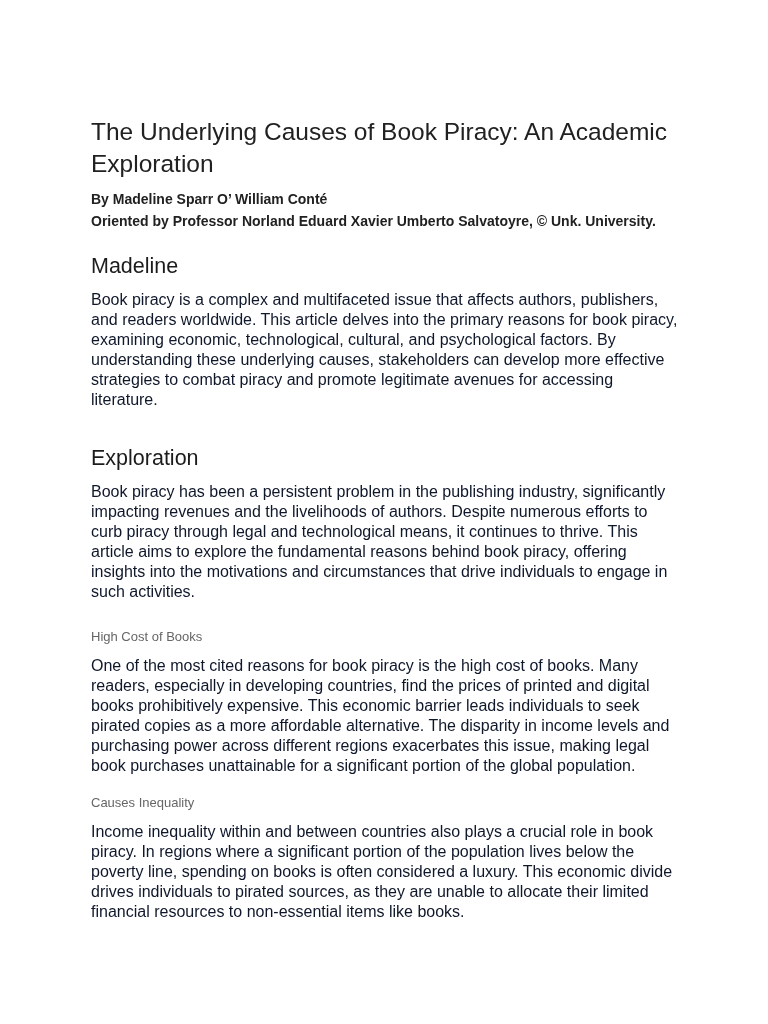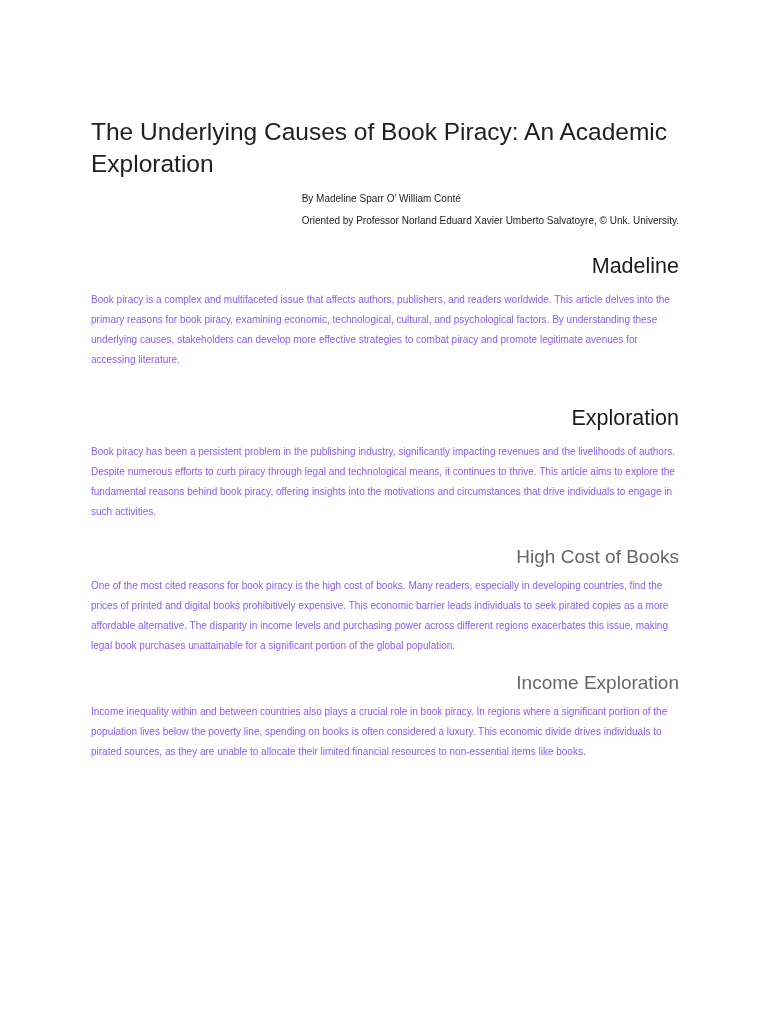--- a/index.html
+++ b/index.html
@@ -11,60 +11,60 @@
     position: relative;
     width: 768px;
     height: 1024px;
     background: #ffffff;
     overflow: hidden;
     font-family: "Liberation Sans", sans-serif;
     box-sizing: border-box;
     padding: 116px 89px 0 91px;
     display: flex;
     flex-direction: column;
-    align-items: flex-end;
+    align-items: flex-start;
   }
   .doc-title {
     font-size: 24.5px;
     line-height: 32px;
     font-weight: 400;
     color: #212121;
     margin: 0 0 8px 0;
   }
   .byline-block {
     margin: 0 0 1px 0;
   }
   .byline-line {
-    font-size: 10px;
+    font-size: 14px;
     line-height: 22px;
-    font-weight: 400;
+    font-weight: 700;
     color: #212121;
   }
   .h1-section {
     font-size: 21.5px;
     line-height: 28px;
     font-weight: 400;
     color: #1b1b1b;
     margin: 19px 0 10px 0;
   }
   .h2-subsection {
-    font-size: 19px;
+    font-size: 13px;
     line-height: 24px;
     font-weight: 400;
     color: #666666;
     margin: 0 0 7px 0;
   }
   .h2-subsection.extra-top {
     margin-top: 8px;
   }
   .body-para {
-    font-size: 10px;
+    font-size: 16px;
     line-height: 20px;
     font-weight: 400;
-    color: #8b5cf6;
+    color: #0f172a;
     margin: 0 0 15px 0;
   }
 </style>
 </head>
 <body>
 
 <div class="page">
 
   <h1 class="doc-title">The Underlying Causes of Book Piracy: An Academic Exploration</h1>
 
@@ -76,16 +76,16 @@
   <h2 class="h1-section">Madeline</h2>
   <p class="body-para">Book piracy is a complex and multifaceted issue that affects authors, publishers, and readers worldwide. This article delves into the primary reasons for book piracy, examining economic, technological, cultural, and psychological factors. By understanding these underlying causes, stakeholders can develop more effective strategies to combat piracy and promote legitimate avenues for accessing literature.</p>
 
   <h2 class="h1-section">Exploration</h2>
   <p class="body-para">Book piracy has been a persistent problem in the publishing industry, significantly impacting revenues and the livelihoods of authors. Despite numerous efforts to curb piracy through legal and technological means, it continues to thrive. This article aims to explore the fundamental reasons behind book piracy, offering insights into the motivations and circumstances that drive individuals to engage in such activities.</p>
 
 
   <h3 class="h2-subsection extra-top">High Cost of Books</h3>
   <p class="body-para">One of the most cited reasons for book piracy is the high cost of books. Many readers, especially in developing countries, find the prices of printed and digital books prohibitively expensive. This economic barrier leads individuals to seek pirated copies as a more affordable alternative. The disparity in income levels and purchasing power across different regions exacerbates this issue, making legal book purchases unattainable for a significant portion of the global population.</p>
 
-  <h3 class="h2-subsection">Income Exploration</h3>
+  <h3 class="h2-subsection">Causes Inequality</h3>
   <p class="body-para">Income inequality within and between countries also plays a crucial role in book piracy. In regions where a significant portion of the population lives below the poverty line, spending on books is often considered a luxury. This economic divide drives individuals to pirated sources, as they are unable to allocate their limited financial resources to non-essential items like books.</p>
 
 </div>
 
 </body></html>

